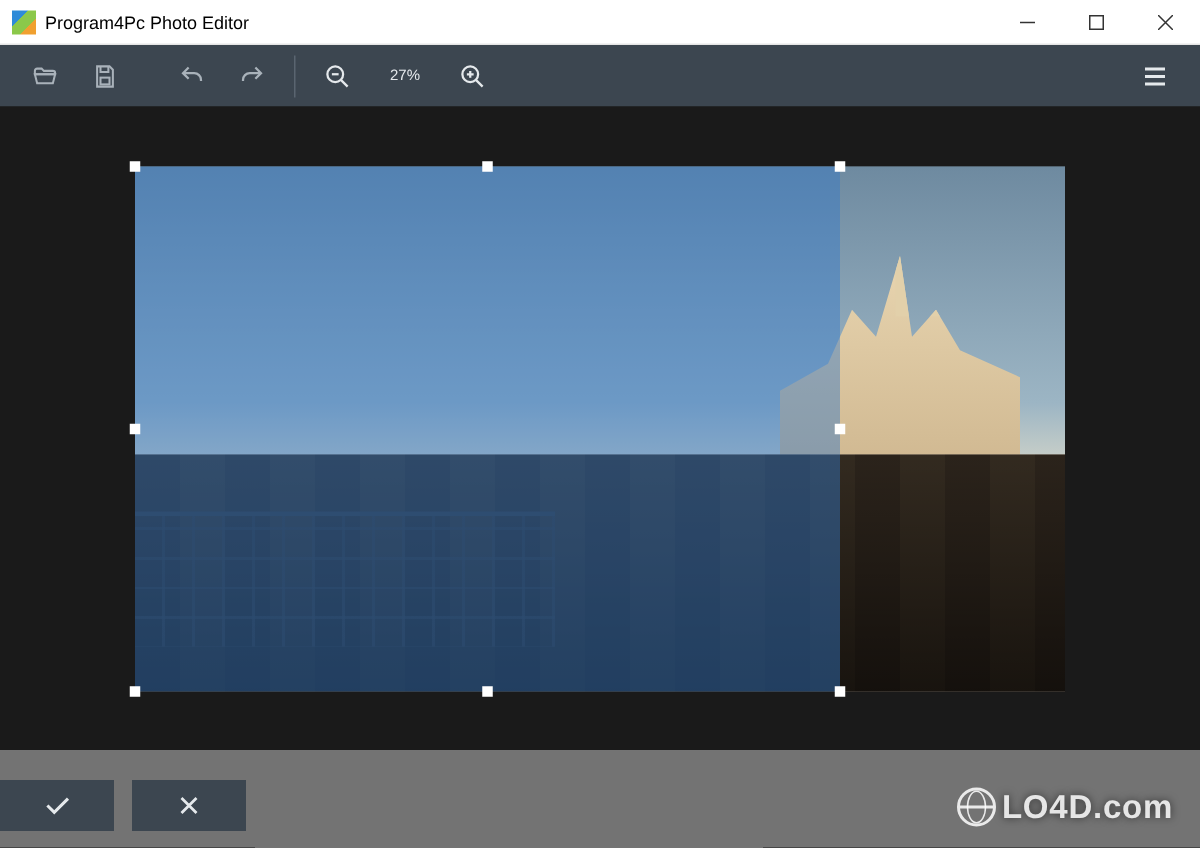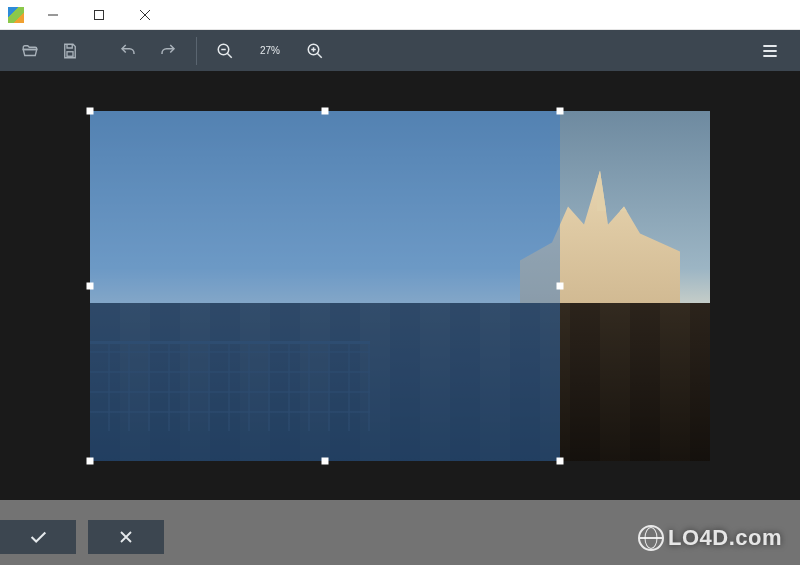--- a/index.html
+++ b/index.html
@@ -142,20 +142,21 @@
     content:""; position:absolute; border:1.5px solid rgba(255,255,255,.85);
   }
   .watermark .globe::before{ left:0; right:0; top:50%; height:0; transform:translateY(-50%);}
   .watermark .globe::after{ top:0; bottom:0; left:50%; width:50%; border-radius:50%; transform:translateX(-50%);}
 </style>
 </head>
 <body>
 
 <div class="titlebar">
   <div class="app-icon"></div>
+  <div class="title">Program4Pc Photo Editor</div>
   <div class="win-controls">
     <div class="win-btn">
       <svg width="10" height="10">
           <path d="M0 5 H10"></path>
         </svg>
     </div>
     <div class="win-btn">
       <svg width="10" height="10">
           <rect x="0.5" y="0.5" width="9" height="9"></rect>
         </svg>

